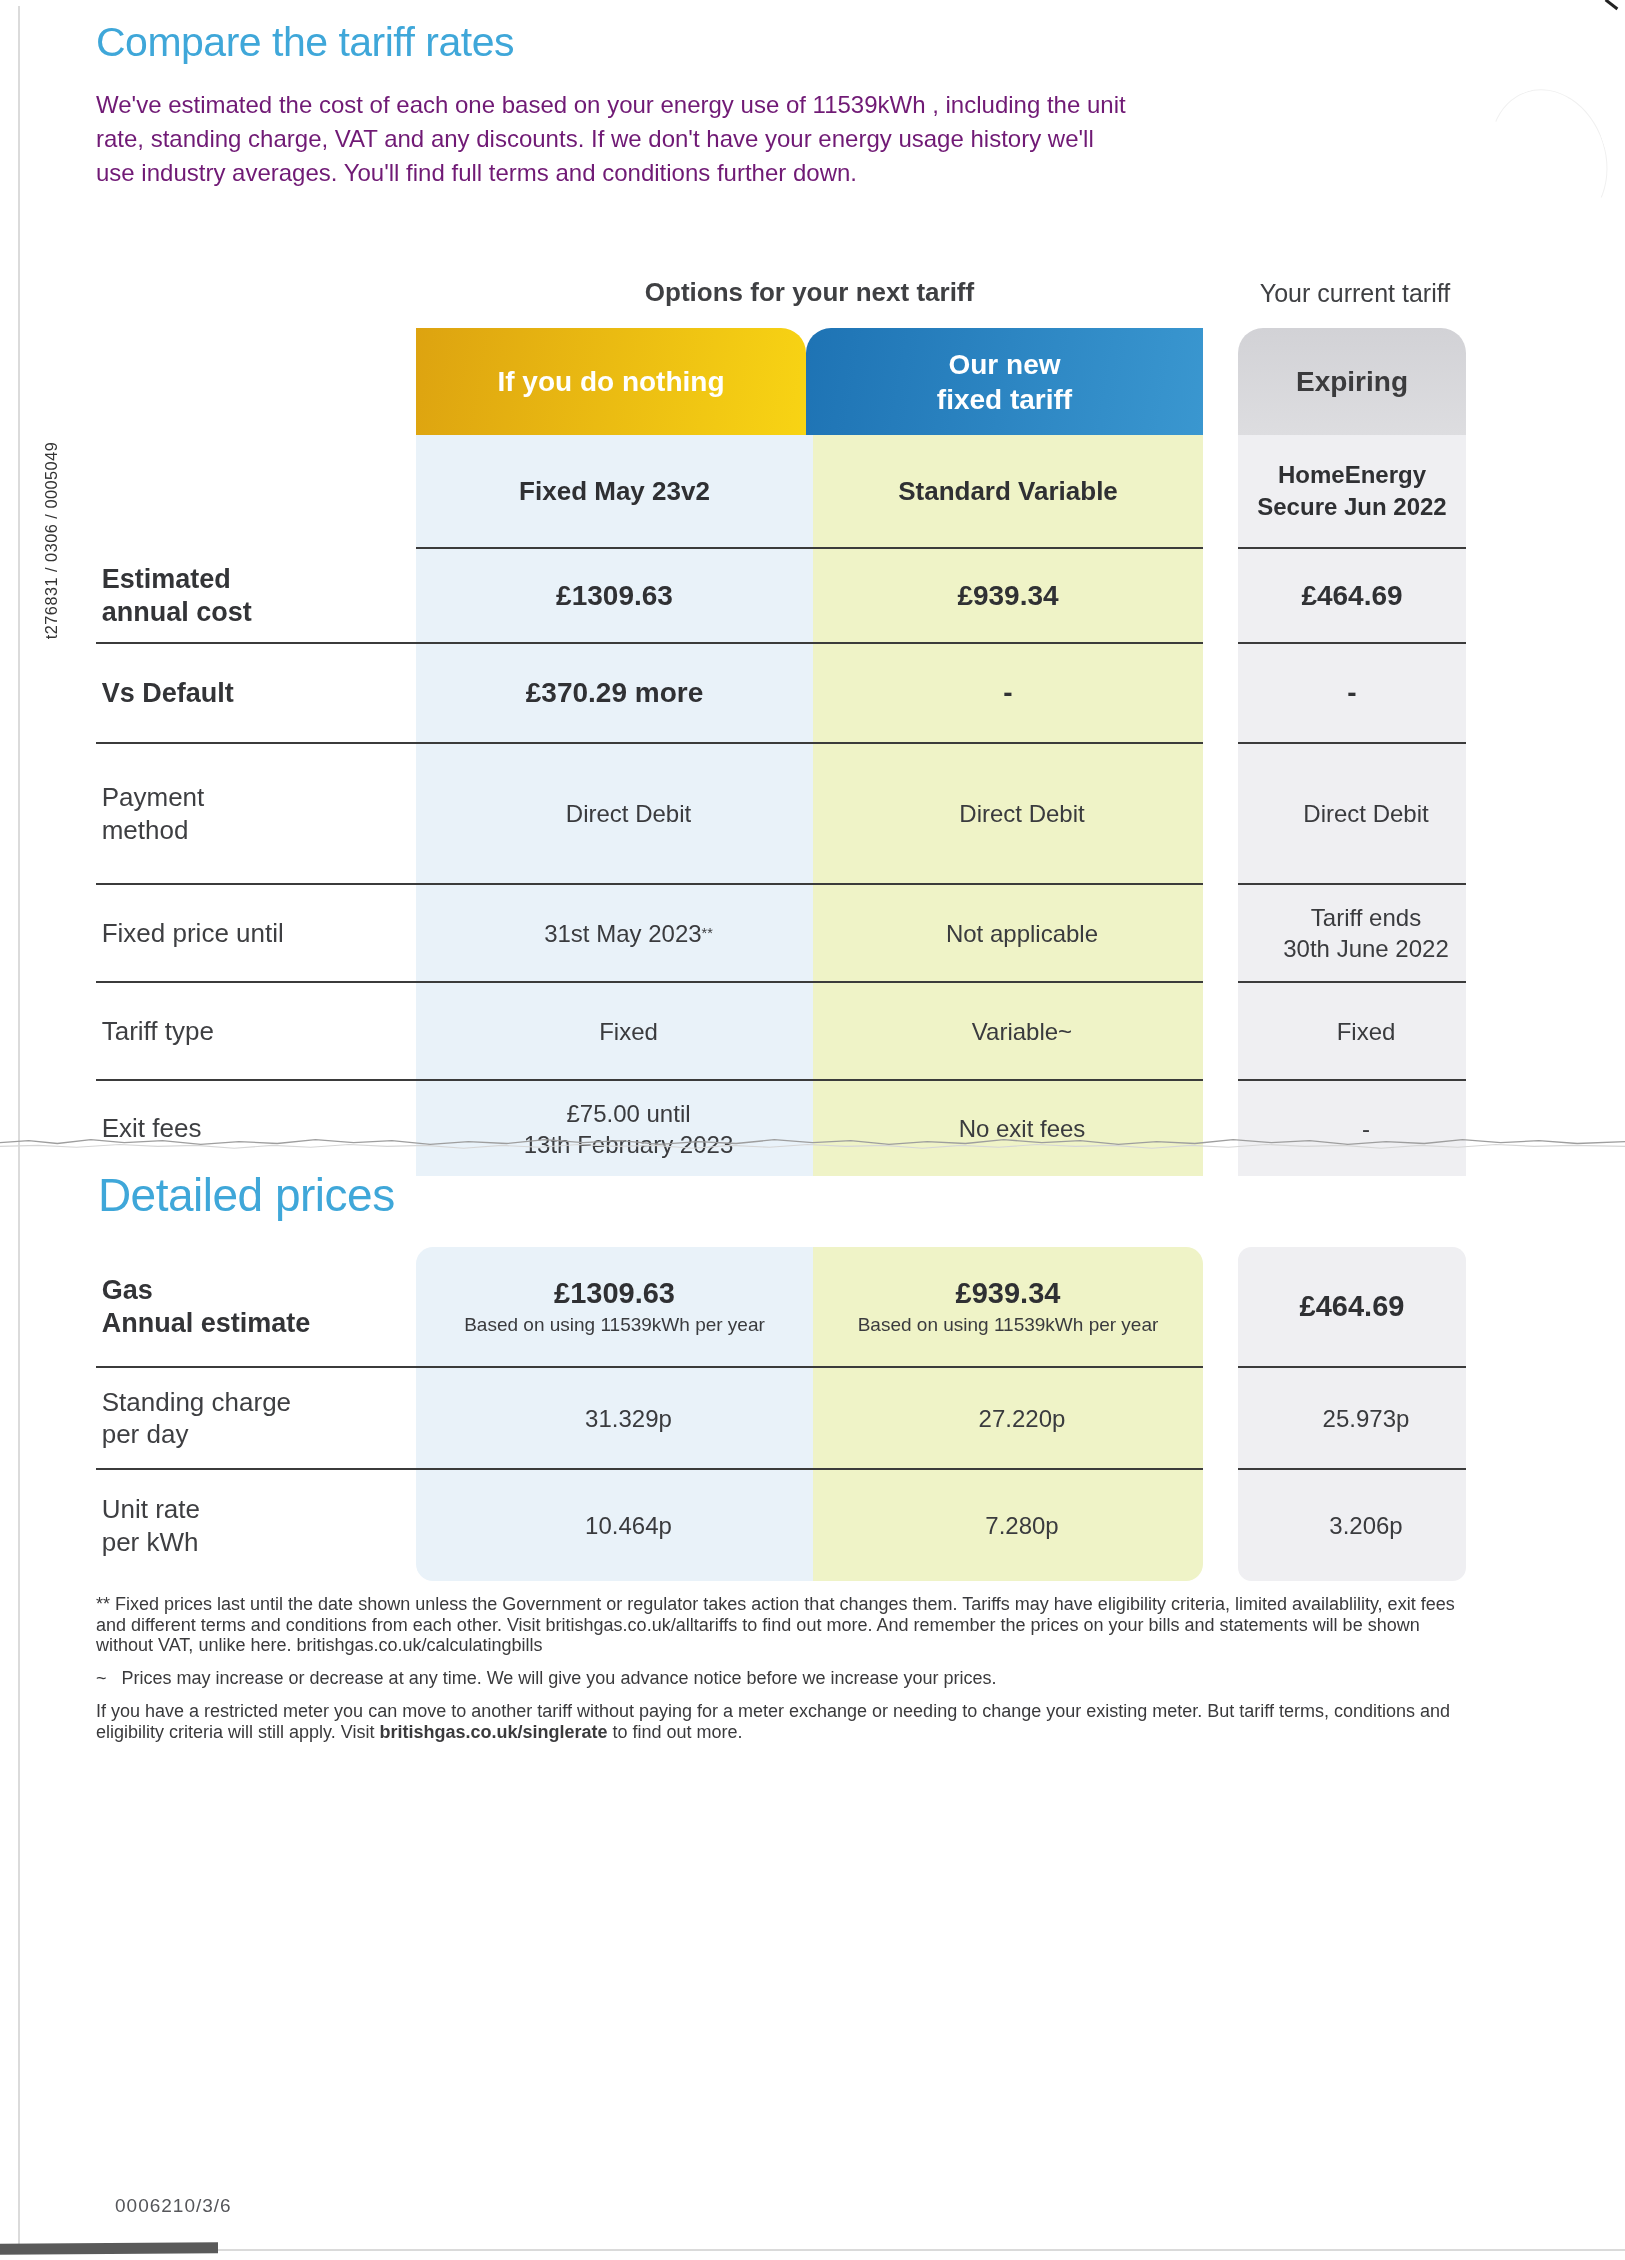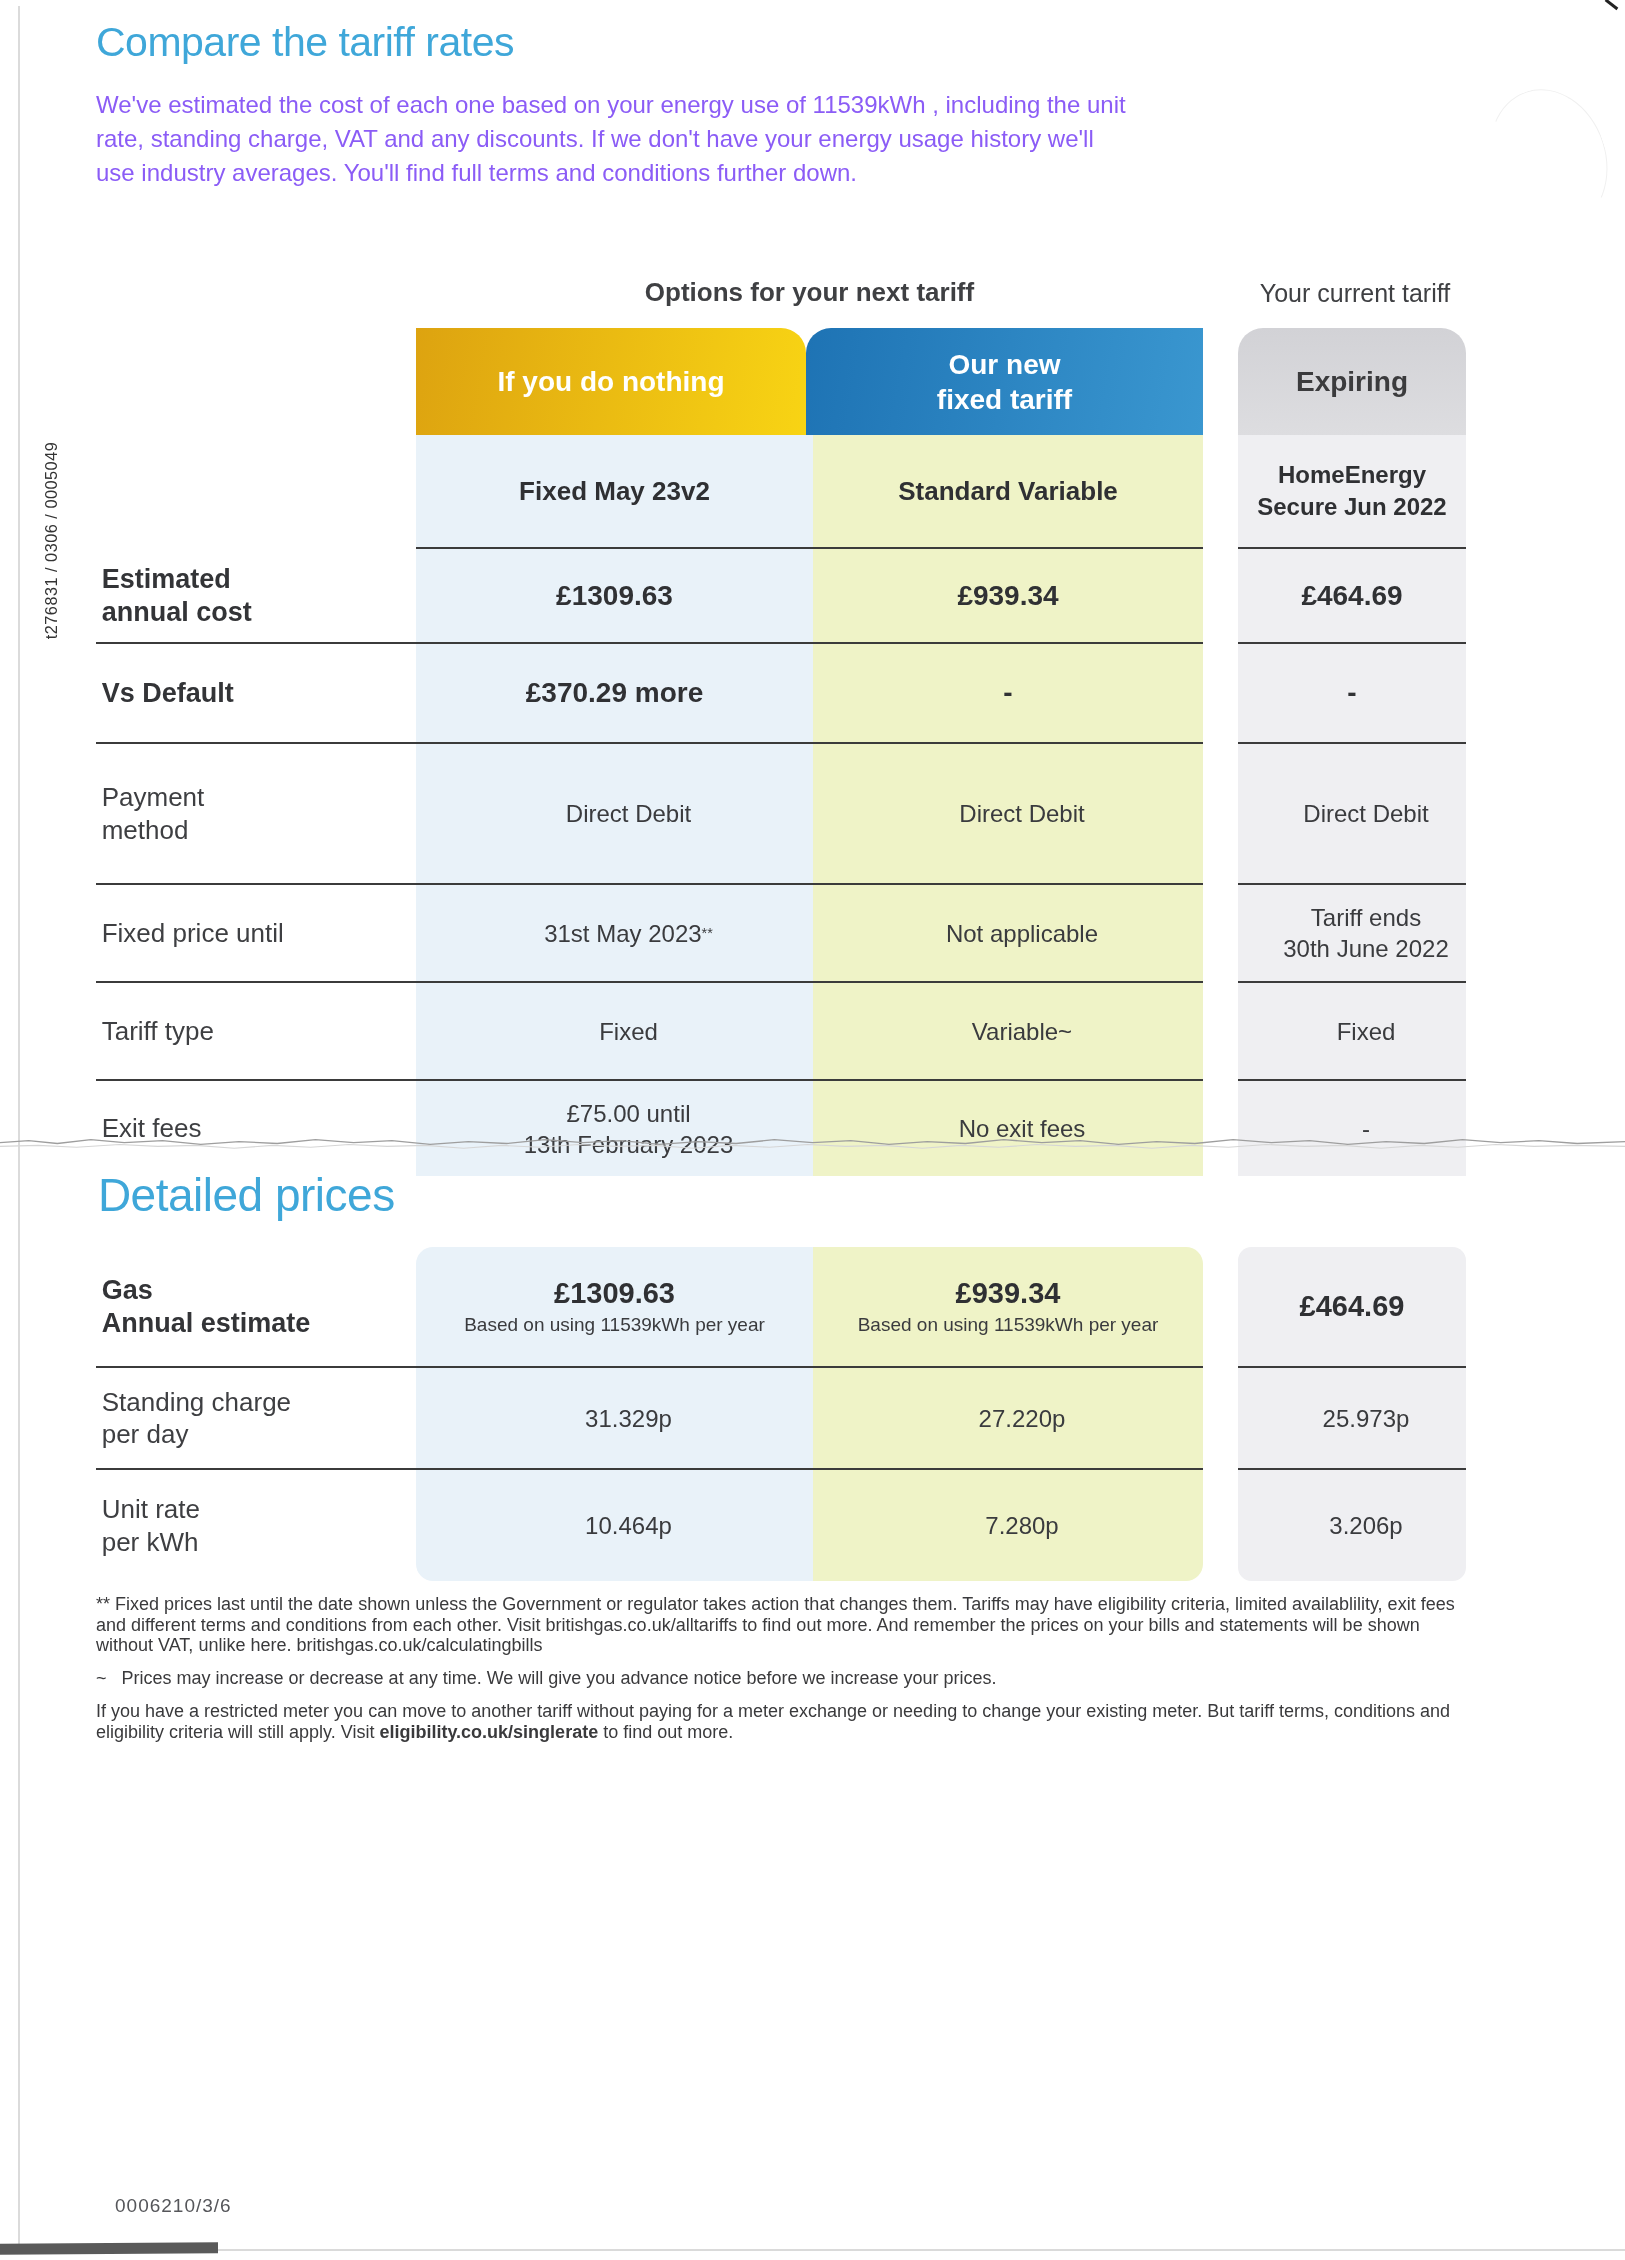--- a/index.html
+++ b/index.html
@@ -20,21 +20,21 @@
 
   .side-code {
     position:absolute; left:-92px; top:531px; width:287px; text-align:center;
     transform:rotate(-90deg); font-size:16.3px; letter-spacing:0.5px; color:#333;
   }
 
   
   .content { position:absolute; left:96px; top:0; width:1372px; }
 
   h1.title { position:absolute; left:0; top:19px; font-size:41px; font-weight:normal; color:#3fa7d9; letter-spacing:-0.5px; }
-  .intro   { position:absolute; left:0; top:88px; width:1032px; font-size:24px; line-height:34px; color:#8b5cf6; }
+  .intro   { position:absolute; left:0; top:88px; width:1032px; font-size:24px; line-height:34px; color:#701a75; }
 
   .grp-options { position:absolute; left:320px; top:277px; width:787px; text-align:center; font-size:26px; font-weight:bold; color:#3f4043; }
   .grp-current { position:absolute; left:1145px; top:279px; width:228px; text-align:center; font-size:25px; color:#3f4043; }
 
   
   .lab  { width:320px; display:flex; align-items:center; padding-left:5.7px; }
   .c1   { width:397px; }
   .c2   { width:390px; }
   .gapc { width:35px; }
   .c3   { width:228px; }
@@ -238,21 +238,21 @@
           <div class="cell c2 bg2 val-r r-br">7.280p</div>
         </div>
         <div class="gapc"></div>
         <div class="cell c3 bg3 val-r r-all-b">3.206p</div>
       </div>
     </div>
 
     <div class="foot">
       <p>** Fixed prices last until the date shown unless the Government or regulator takes action that changes them. Tariffs may have eligibility criteria, limited availablility, exit fees and different terms and conditions from each other. Visit britishgas.co.uk/alltariffs to find out more. And remember the prices on your bills and statements will be shown without VAT, unlike here. britishgas.co.uk/calculatingbills</p>
       <p>~&nbsp;&nbsp; Prices may increase or decrease at any time. We will give you advance notice before we increase your prices.</p>
-      <p><span>If you have a restricted meter you can move to another tariff without paying for a meter exchange or needing to change your existing meter. But tariff terms, conditions and eligibility criteria will still apply. Visit </span><b>eligibility.co.uk/singlerate</b><span> to find out more.</span></p>
+      <p><span>If you have a restricted meter you can move to another tariff without paying for a meter exchange or needing to change your existing meter. But tariff terms, conditions and eligibility criteria will still apply. Visit </span><b>britishgas.co.uk/singlerate</b><span> to find out more.</span></p>
     </div>
 
   </div>
 
   <svg class="tear" viewBox="0 0 1700 20" preserveAspectRatio="none">
     <polyline points="0,9 30,7 60,10 95,6 130,9 170,7 210,11 250,8 290,10 330,6 370,9 410,7 450,11 490,8 530,10 570,6 610,9 650,7 690,11 730,8 770,10 810,6 850,9 890,7 930,11 970,8 1010,10 1050,6 1090,9 1130,7 1170,11 1210,8 1250,10 1290,6 1330,9 1370,7 1410,11 1450,8 1490,10 1530,6 1570,9 1610,7 1650,10 1700,8" fill="none" stroke="#9e9e9e" stroke-width="1.4"></polyline>
     <polyline points="0,13 40,12 80,14 125,11 165,13 205,12 245,15 285,12 325,14 365,11 405,13 445,12 485,15 525,12 565,14 605,11 645,13 685,12 725,15 765,12 805,14 845,11 885,13 925,12 965,15 1005,12 1045,14 1085,11 1125,13 1165,12 1205,15 1245,12 1285,14 1325,11 1365,13 1405,12 1445,15 1485,12 1525,14 1565,11 1605,13 1645,12 1700,13" fill="none" stroke="#d6d6d6" stroke-width="1.2"></polyline>
   </svg>
 
   <div class="footer-code">0006210/3/6</div>

